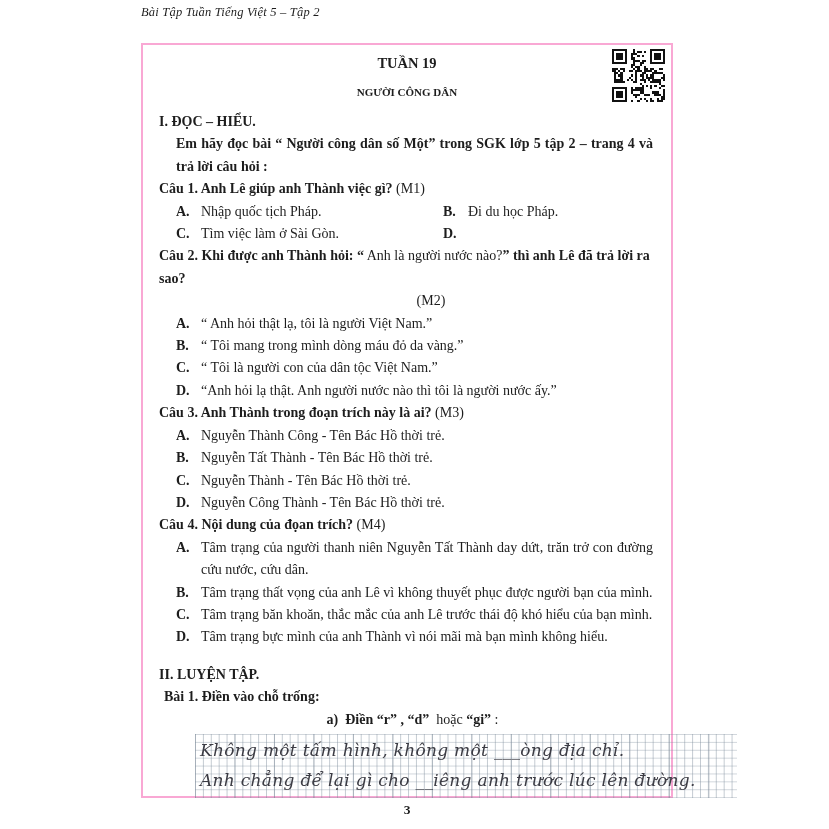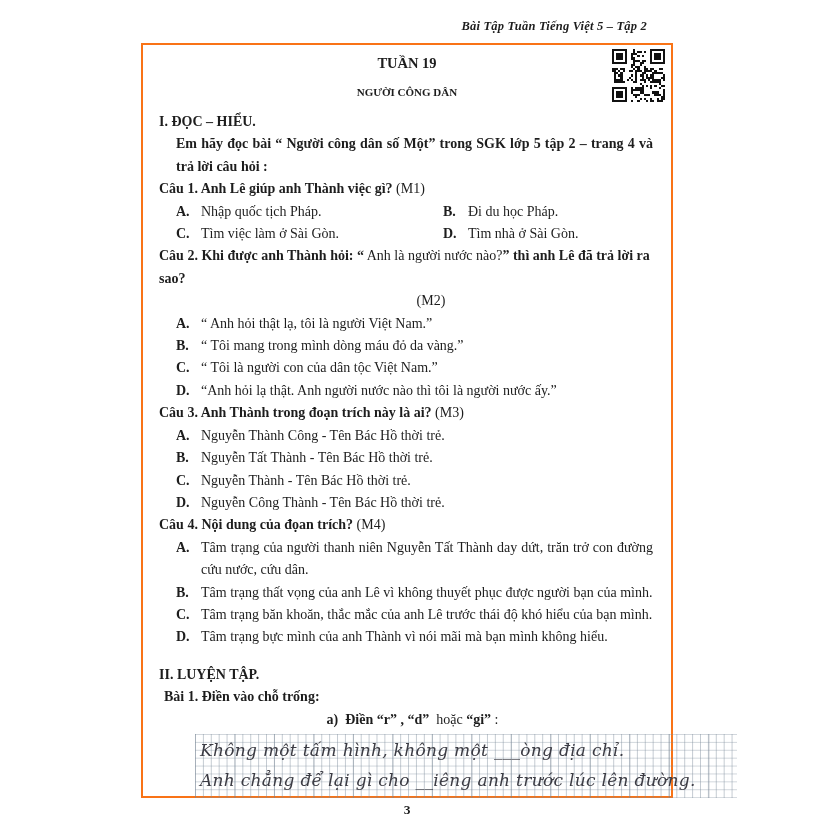--- a/index.html
+++ b/index.html
@@ -2,26 +2,26 @@
 <html><head>
 <meta charset="utf-8">
 <style>
   html,body{margin:0;padding:0;}
   body{
     width:829px;height:829px;background:#ffffff;position:relative;
     font-family:"Liberation Serif","DejaVu Serif",serif;color:#1d1d1d;
     -webkit-font-smoothing:antialiased;
   }
   .running-header{
-    position:absolute;top:19px;left:141px;width:506px;text-align:right;
-    font-size:12.5px;font-weight:bold;font-style:italic;letter-spacing:.2px;
+    position:absolute;top:5px;left:141px;width:506px;
+    font-size:12.5px;font-weight:normal;font-style:italic;letter-spacing:.2px;
   }
   .page{
     position:absolute;left:141px;top:43px;width:532px;height:755px;
-    border:2px solid #f97316;box-sizing:border-box;background:#fff;
+    border:2px solid #f9a8d4;box-sizing:border-box;background:#fff;
   }
   .qr{position:absolute;top:4px;right:6px;width:53px;height:53px;}
   .qr svg{width:100%;height:100%;display:block;}
   .week-title{margin-top:9px;text-align:center;font-weight:bold;font-size:14.5px;line-height:18px;}
   .lesson-title{margin-top:11px;text-align:center;font-weight:bold;font-size:11px;line-height:18px;}
   .content{padding:10px 18px 0 16px;font-size:14px;line-height:22.4px;}
   .sec-head{margin:0;font-weight:bold;}
   .sec-head.sec2{margin-top:15px;}
   .intro{margin:0 0 0 17px;font-weight:bold;text-align:justify;}
   .q-head{margin:0;font-weight:bold;}
@@ -269,21 +269,20 @@
         <div class="opt">
             <span class="letter">B.</span>
             <span class="opt-text">Đi du học Pháp.</span>
           </div>
         <div class="opt">
             <span class="letter">C.</span>
             <span class="opt-text">Tìm việc làm ở Sài Gòn.</span>
           </div>
         <div class="opt">
             <span class="letter">D.</span>
-            <span class="opt-text">Tìm nhà ở Sài Gòn.</span>
           </div>
       </div>
     </div>
 
     <div class="question">
       <p class="q-head"><span>Câu 2.</span>
         <span>Khi được anh Thành hỏi: “</span><span class="plain"> Anh là người nước nào?</span><span>” thì anh Lê đã trả lời ra sao?</span></p>
       <p class="m-level">(M2)</p>
       <div class="opts single">
         <div class="opt">

